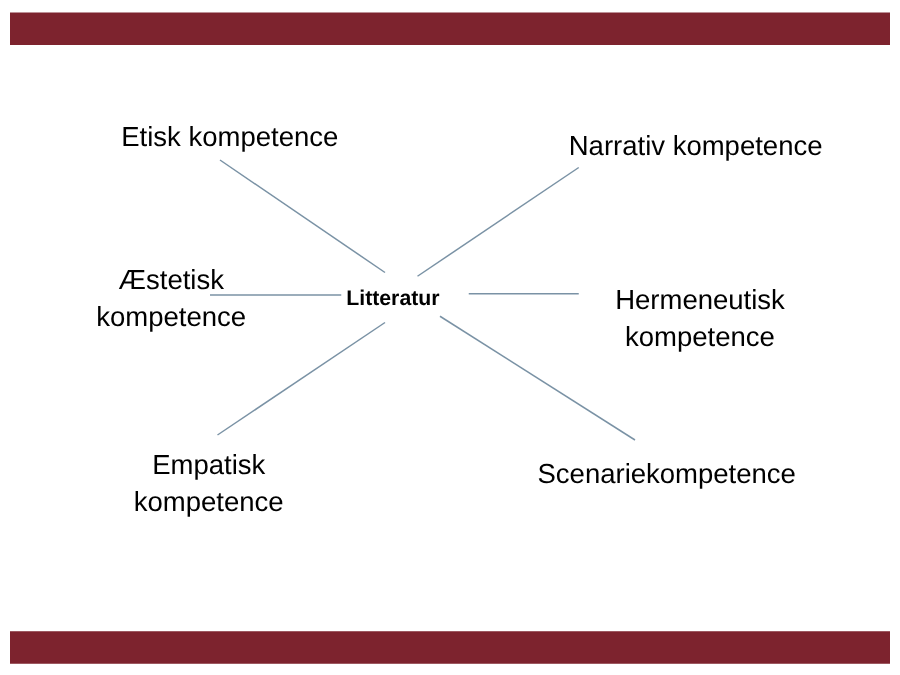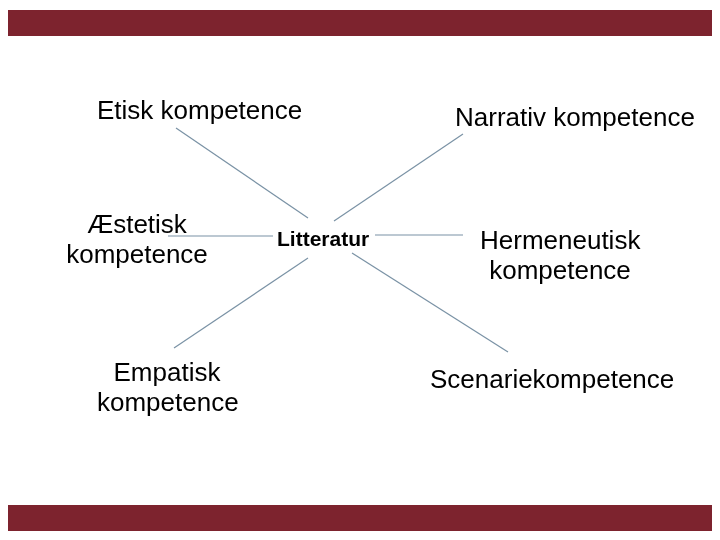--- a/index.html
+++ b/index.html
@@ -17,28 +17,28 @@
     background:var(--accent,#7d232e);
   }
   .accent-bar.top{top:10px;}
   .accent-bar.bottom{top:505px;}
   .connector-layer{
     position:absolute;left:0;top:0;width:720px;height:540px;
     pointer-events:none;
   }
   .node{
     position:absolute;
-    font-size:26px;
+    font-size:22px;
     line-height:30px;
     white-space:nowrap;
   }
   .node.wrap{white-space:normal;text-align:center;}
   .node.center{
     font-weight:bold;
-    font-size:21px;
+    font-size:17px;
   }
   .n-etisk{left:97px;top:95px;}
   .n-narrativ{left:418px;top:102px;margin-left:37px;}
   .n-aestetisk{left:62px;top:209px;width:150px;}
   .n-litteratur{left:277px;top:224px;}
   .n-hermeneutisk{left:480px;top:225px;width:160px;}
   .n-empatisk{left:97px;top:357px;width:140px;}
   .n-scenarie{left:430px;top:364px;}
 </style>
 </head>

